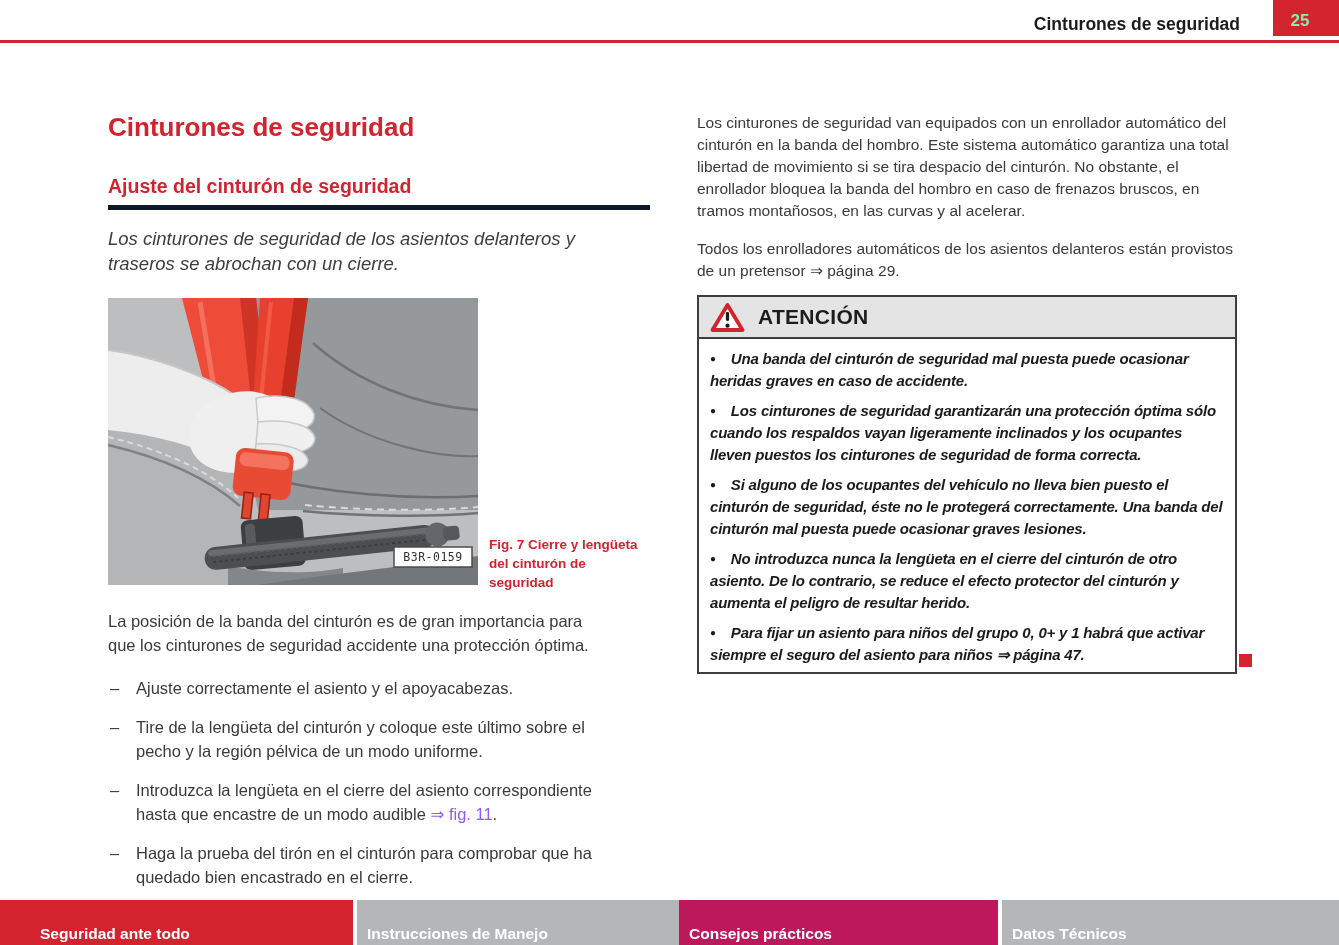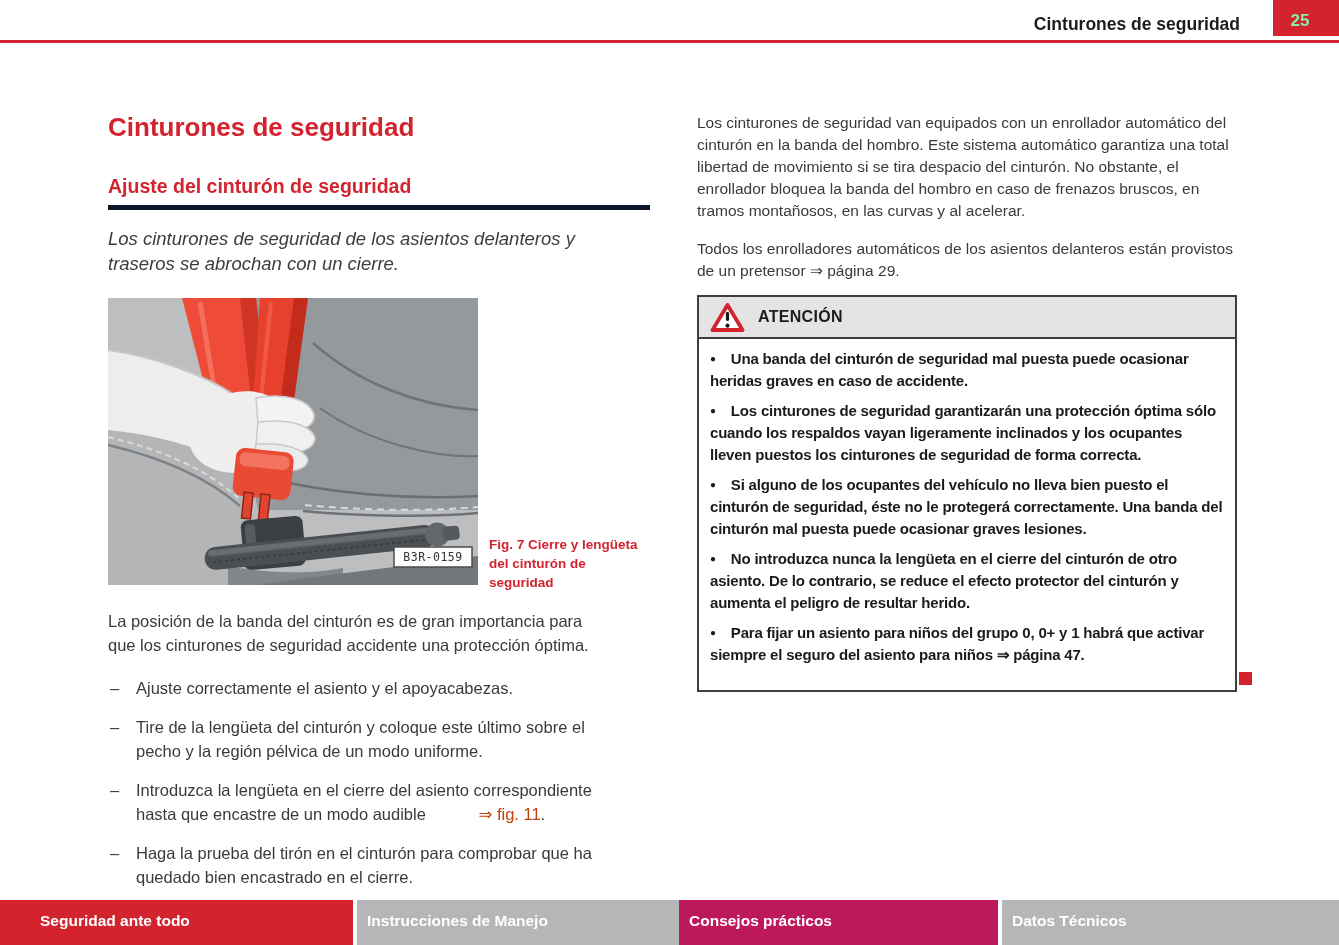--- a/index.html
+++ b/index.html
@@ -38,50 +38,50 @@
     color:#d2232e; font-weight:bold; font-size:13.5px; line-height:19px;
   }
   .intro-paragraph { margin-top:24px; font-size:16.5px; line-height:24px; }
 
   .instruction-list { margin-top:19px; list-style:none; }
   .instruction-list li {
     position:relative; padding-left:28px; margin-top:15px;
     font-size:16.5px; line-height:24px;
   }
   .dash-marker { position:absolute; left:2px; top:0; }
-  .figure-reference { color:#c2410c;margin-left:48px; }
+  .figure-reference { color:#8b5cf6; }
 
   
   .col-right { position:absolute; left:697px; top:0; width:545px; }
   .body-paragraph { font-size:15.5px; line-height:22px; color:#3a3a3a; width:543px; }
   .body-paragraph.first { margin-top:112px; }
   .body-paragraph + .body-paragraph { margin-top:16px; }
 
   .warning-box {
     position:relative; margin-top:13px; width:540px;
     border:2px solid #3e3e3e; background:#ffffff;
   }
   .warning-header {
     height:42px; background:#e4e4e5; border-bottom:2px solid #3e3e3e;
     display:flex; align-items:center; padding-left:11px;
   }
-  .warning-title { margin-left:13px; font-size:16px; font-weight:bold; color:#1c1c1c; letter-spacing:0.3px; }
-  .warning-body { padding:9px 10px 24px 11px; }
+  .warning-title { margin-left:13px; font-size:21px; font-weight:bold; color:#1c1c1c; letter-spacing:0.3px; }
+  .warning-body { padding:9px 10px 6px 11px;font-style:italic; }
   .warning-item { font-size:15px; font-weight:bold; line-height:22px; color:#1b1b1b; letter-spacing:-0.2px; }
   .warning-item + .warning-item { margin-top:8px; }
   .bullet-marker { font-size:10px; margin-right:15px; vertical-align:2px; }
   .section-end-marker {
     position:absolute; right:-17px; bottom:5px; width:13px; height:13px; background:#d2232e;
   }
 
   
   .footer { position:absolute; left:0; bottom:0; width:1339px; height:45px; }
   .footer-tab {
     position:absolute; top:0; height:45px; color:#ffffff;
-    font-size:15.5px; font-weight:bold; padding-top:12px; cursor:default;
+    font-size:15.5px; font-weight:bold; padding-top:25px; cursor:default;
   }
   .tab-1 { left:0;    width:353px; background:#d2232e; padding-left:40px; }
   .tab-2 { left:357px; width:330px; background:#b5b6b8; padding-left:10px; }
   .tab-3 { left:679px; width:319px; background:#be185d; padding-left:10px; }
   .tab-4 { left:1002px; width:337px; background:#b5b6b8; padding-left:10px; }
 </style>
 </head>
 <body>
 
 <div class="page">

